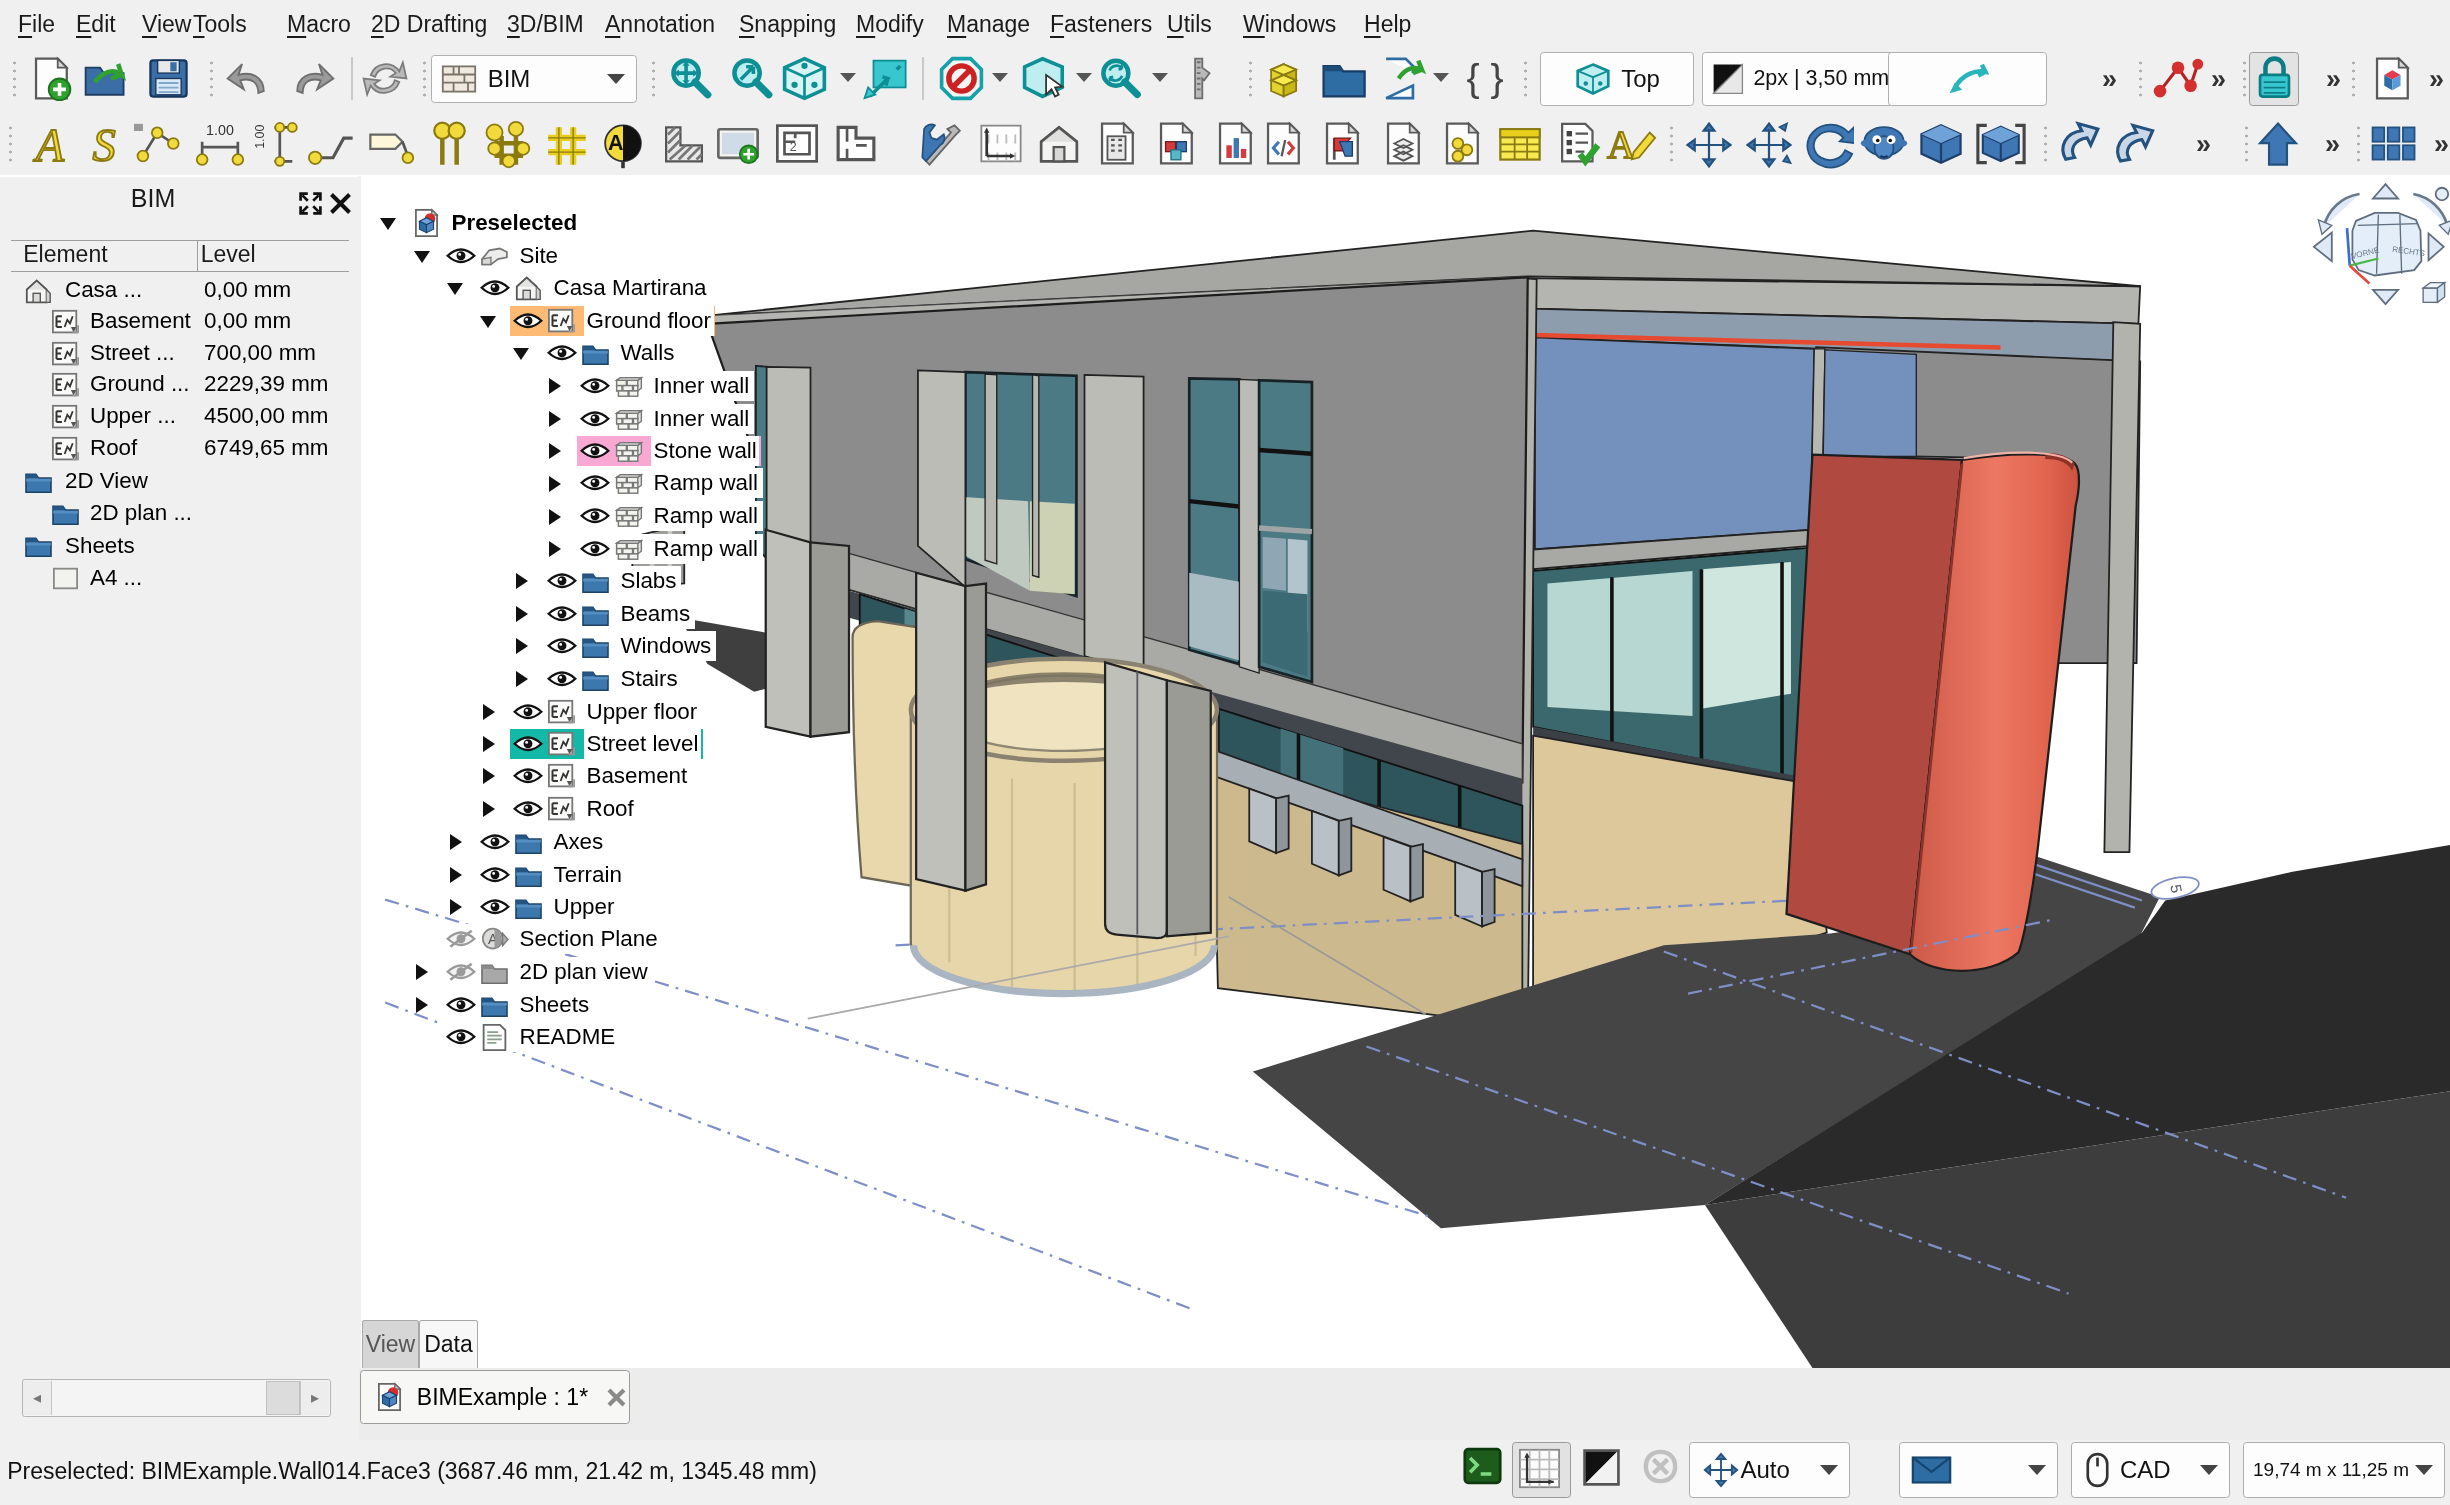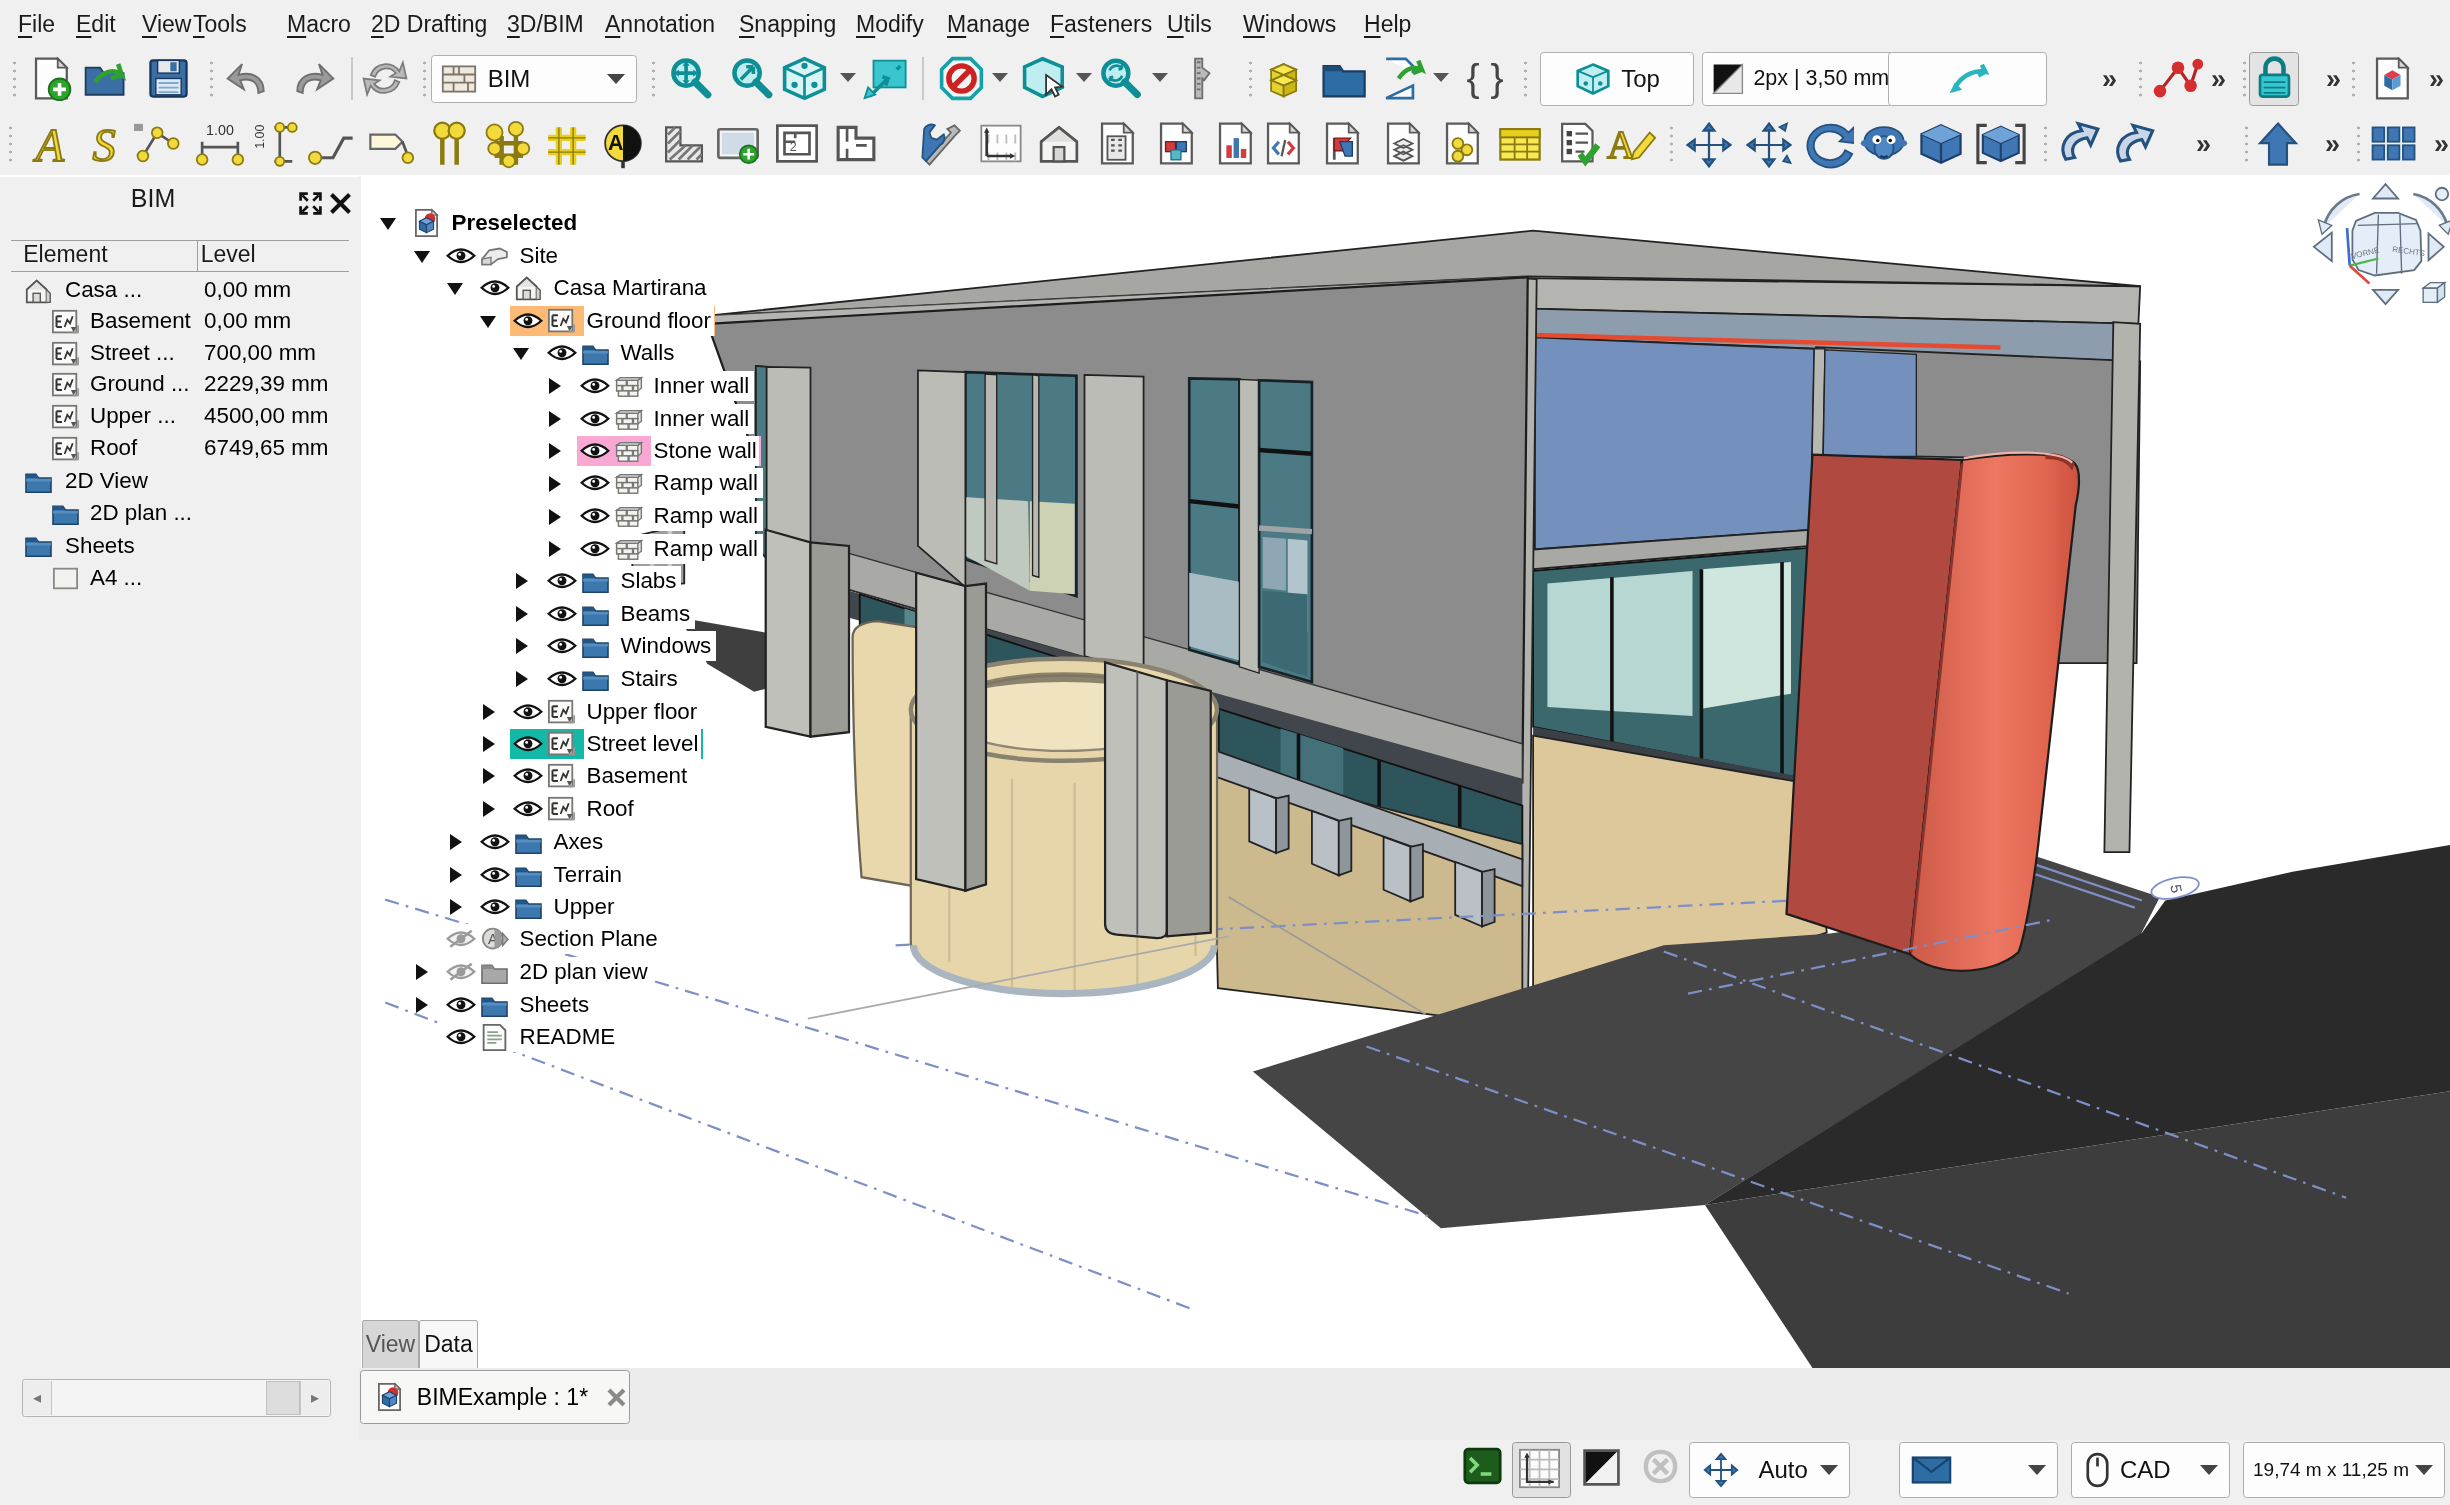--- a/index.html
+++ b/index.html
@@ -1243,20 +1243,21 @@
         <path d="M8,15 L8,24 L16,28 L16,19 Z" fill="#2e6da4" stroke="#1d3f6b" stroke-width="1.2"></path>
         <path d="M24,15 L24,24 L16,28 L16,19 Z" fill="#4f87c5" stroke="#1d3f6b" stroke-width="1.2"></path>
       </svg>
     </span>
     <span style="margin-left:12.5px">BIMExample : 1*</span>
     <svg width="27" height="27" viewBox="0 0 30 30" style="margin-left:16px">
       <path d="M6,6 L24,24 M24,6 L6,24" stroke="#8a8a8a" stroke-width="5"></path>
     </svg>
   </div>
 <div id="statusbar">
+    <div style="position:absolute;left:7.2px;top:18px">Preselected: BIMExample.Wall014.Face3 (3687.46 mm, 21.42 m, 1345.48 mm)</div>
     <div style="position:absolute;left:1463px;top:7.2px"><svg width="39" height="38" viewBox="0 0 44 42">
         <rect x="2" y="2" width="40" height="38" rx="4" fill="#1d5c1d" stroke="#0e3a0e" stroke-width="3"></rect>
         <path d="M8,12 L16,20 L8,28 M20,30 L32,30" stroke="#7ddb7d" stroke-width="4" fill="none"></path>
       </svg></div>
     <div style="position:absolute;left:1512px;top:1.8px;width:59px;height:56px;background:#e2e2e2;border:1.8px solid #9a9a9a;border-radius:3.6px">
       <div style="margin:5.4px"><svg width="43" height="41" viewBox="0 0 48 46">
           <rect x="2" y="2" width="44" height="42" fill="#fcfcfc" stroke="#888" stroke-width="2"></rect>
           <path d="M13,2 L13,44 M24,2 L24,44 M35,2 L35,44 M2,13 L46,13 M2,24 L46,24 M2,35 L46,35" stroke="#bbb" stroke-width="2"></path>
           <path d="M10,8 L10,38 L40,38" fill="none" stroke="#333" stroke-width="2.5"></path>
           <path d="M10,5 L7,11 L13,11 Z M40,38 L34,35 L34,41 Z" fill="#333"></path>
@@ -1269,21 +1270,21 @@
       </svg></div>
     <div style="position:absolute;left:1641px;top:7.2px;opacity:0.55"><svg width="39" height="39" viewBox="0 0 44 44">
         <path d="M10,10 C4,16 4,28 10,34 C16,40 28,40 34,34 C40,28 40,16 34,10 C28,4 16,4 10,10 M14,14 L30,30 M30,14 L14,30" stroke="#9a9a9a" stroke-width="5" fill="none"></path>
       </svg></div>
     <div class="combo" style="left:1689px;top:1.8px;width:161px;height:56px">
       <span style="display:flex;margin-left:12.5px">
         <svg width="36" height="36" viewBox="0 0 40 40">
           <path d="M20,2 L15,8 L25,8 Z M20,38 L15,32 L25,32 Z M2,20 L8,15 L8,25 Z M38,20 L32,15 L32,25 Z M20,7 L20,33 M7,20 L33,20" fill="#3f77b5" stroke="#24527f" stroke-width="2"></path>
         </svg>
       </span>
-      <span style="margin-left:20px">Auto</span>
+      <span style="margin-left:2px">Auto</span>
       <span class="caret"></span>
     </div>
     <div class="combo" style="left:1899px;top:1.8px;width:159px;height:56px">
       <span style="display:flex;margin-left:10.7px">
         <svg width="41" height="32" viewBox="0 0 46 36">
           <rect x="2" y="4" width="42" height="28" fill="#2e6da4" stroke="#17456e" stroke-width="2.5"></rect>
           <path d="M2,4 L23,20 L44,4" fill="none" stroke="#17456e" stroke-width="2.5"></path>
         </svg>
       </span>
       <span class="caret"></span>

